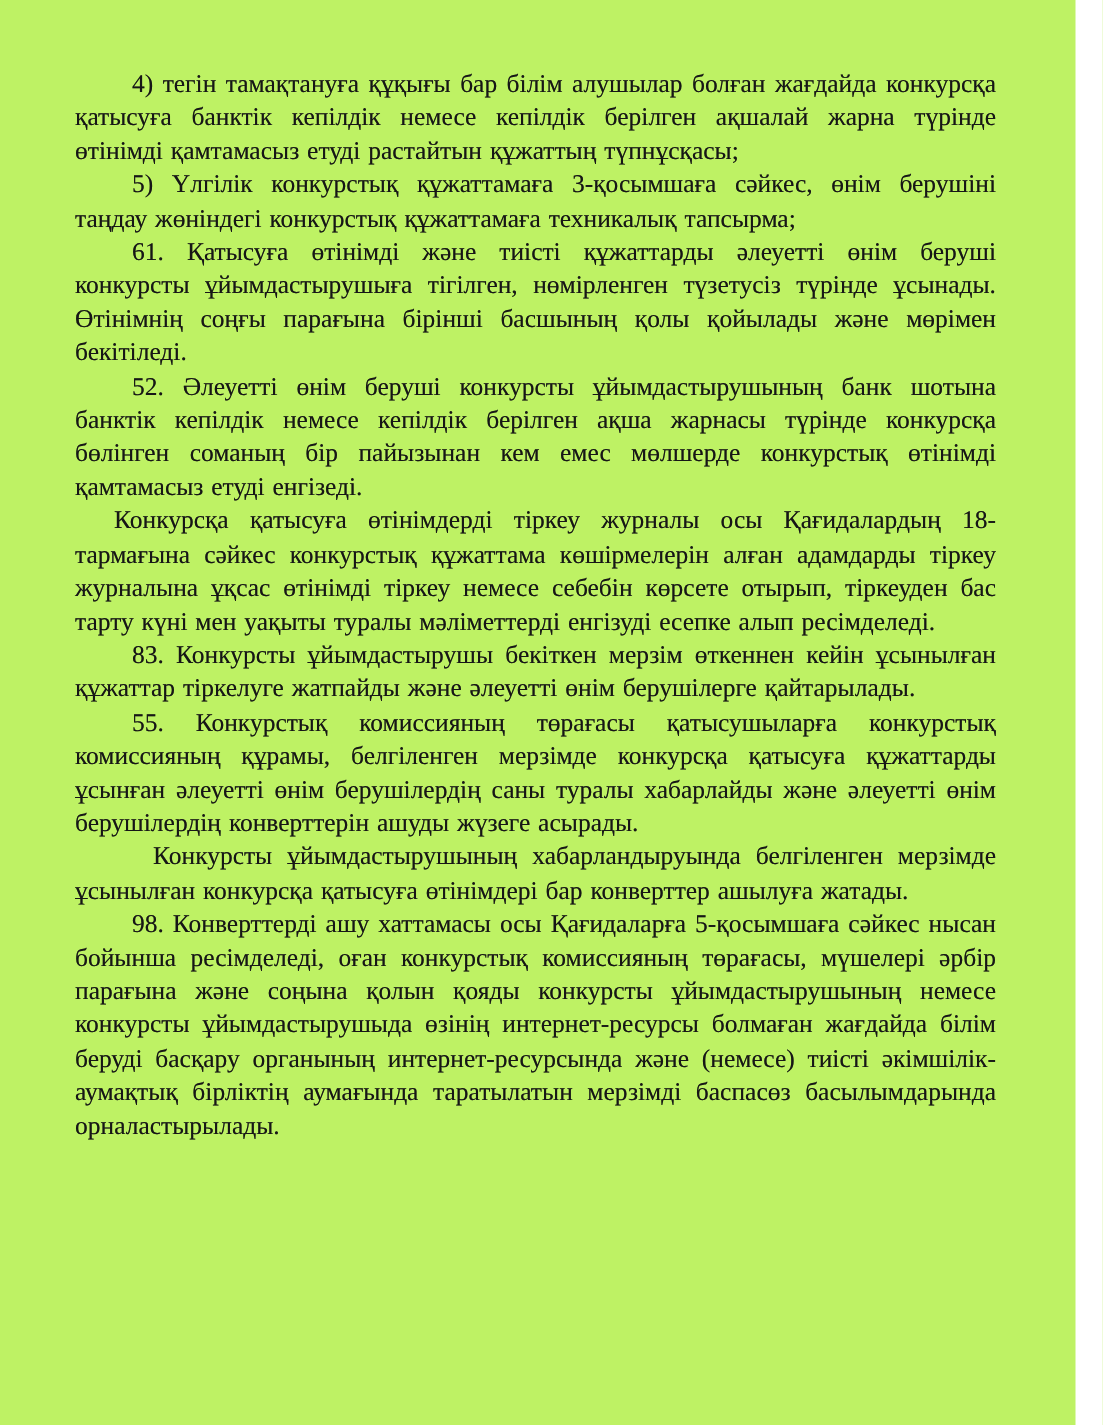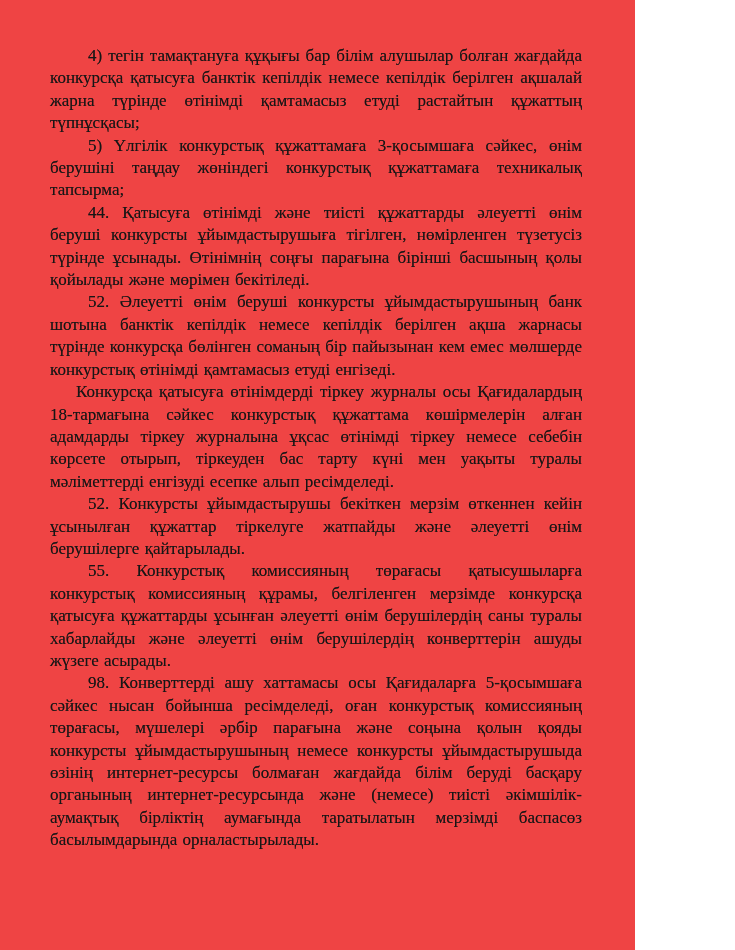--- a/index.html
+++ b/index.html
@@ -3,24 +3,24 @@
   <meta charset="utf-8">
   <title>Scanned document page</title>
   <style>
     html, body {
       margin: 0;
       padding: 0;
       background: #ffffff;
     }
     .page {
       position: relative;
-      width: 635px;
+      width: 717px;
       height: 950px;
       margin: 0;
-      background: #ef4444;
+      background: #bef264;
       box-sizing: border-box;
       padding: 45px 53px 0 50px;
       overflow: hidden;
       font-family: "Liberation Serif", "DejaVu Serif", serif;
       font-size: 17px;
       line-height: 22.4px;
       color: #161616;
       text-align: justify;
       
       text-shadow: 0 0 0.4px rgba(20,20,20,0.55);
@@ -33,19 +33,20 @@
     }
     .page p.indent-sm { text-indent: 26px; }
     .page p.indent-lg { text-indent: 52px; }
   </style>
 </head>
 <body>
 
 <div class="page">
   <p>4) тегін тамақтануға құқығы бар білім алушылар болған жағдайда конкурсқа қатысуға банктік кепілдік немесе кепілдік берілген ақшалай жарна түрінде өтінімді қамтамасыз етуді растайтын құжаттың түпнұсқасы;</p>
   <p>5) Үлгілік конкурстық құжаттамаға 3-қосымшаға сәйкес, өнім берушіні таңдау жөніндегі конкурстық құжаттамаға техникалық тапсырма;</p>
-  <p>44. Қатысуға өтінімді және тиісті құжаттарды әлеуетті өнім беруші конкурсты ұйымдастырушыға тігілген, нөмірленген түзетусіз түрінде ұсынады. Өтінімнің соңғы парағына бірінші басшының қолы қойылады және мөрімен бекітіледі.</p>
+  <p>61. Қатысуға өтінімді және тиісті құжаттарды әлеуетті өнім беруші конкурсты ұйымдастырушыға тігілген, нөмірленген түзетусіз түрінде ұсынады. Өтінімнің соңғы парағына бірінші басшының қолы қойылады және мөрімен бекітіледі.</p>
   <p>52. Әлеуетті өнім беруші конкурсты ұйымдастырушының банк шотына банктік кепілдік немесе кепілдік берілген ақша жарнасы түрінде конкурсқа бөлінген соманың бір пайызынан кем емес мөлшерде конкурстық өтінімді қамтамасыз етуді енгізеді.</p>
   <p class="indent-sm">Конкурсқа қатысуға өтінімдерді тіркеу журналы осы Қағидалардың 18-тармағына сәйкес конкурстық құжаттама көшірмелерін алған адамдарды тіркеу журналына ұқсас өтінімді тіркеу немесе себебін көрсете отырып, тіркеуден бас тарту күні мен уақыты туралы мәліметтерді енгізуді есепке алып ресімделеді.</p>
-  <p>52. Конкурсты ұйымдастырушы бекіткен мерзім өткеннен кейін ұсынылған құжаттар тіркелуге жатпайды және әлеуетті өнім берушілерге қайтарылады.</p>
+  <p>83. Конкурсты ұйымдастырушы бекіткен мерзім өткеннен кейін ұсынылған құжаттар тіркелуге жатпайды және әлеуетті өнім берушілерге қайтарылады.</p>
   <p>55. Конкурстық комиссияның төрағасы қатысушыларға конкурстық комиссияның құрамы, белгіленген мерзімде конкурсқа қатысуға құжаттарды ұсынған әлеуетті өнім берушілердің саны туралы хабарлайды және әлеуетті өнім берушілердің конверттерін ашуды жүзеге асырады.</p>
+  <p class="indent-lg">Конкурсты ұйымдастырушының хабарландыруында белгіленген мерзімде ұсынылған конкурсқа қатысуға өтінімдері бар конверттер ашылуға жатады.</p>
   <p>98. Конверттерді ашу хаттамасы осы Қағидаларға 5-қосымшаға сәйкес нысан бойынша ресімделеді, оған конкурстық комиссияның төрағасы, мүшелері әрбір парағына және соңына қолын қояды конкурсты ұйымдастырушының немесе конкурсты ұйымдастырушыда өзінің интернет-ресурсы болмаған жағдайда білім беруді басқару органының интернет-ресурсында және (немесе) тиісті әкімшілік-аумақтық бірліктің аумағында таратылатын мерзімді баспасөз басылымдарында орналастырылады.</p>
 </div>
 
 </body></html>

